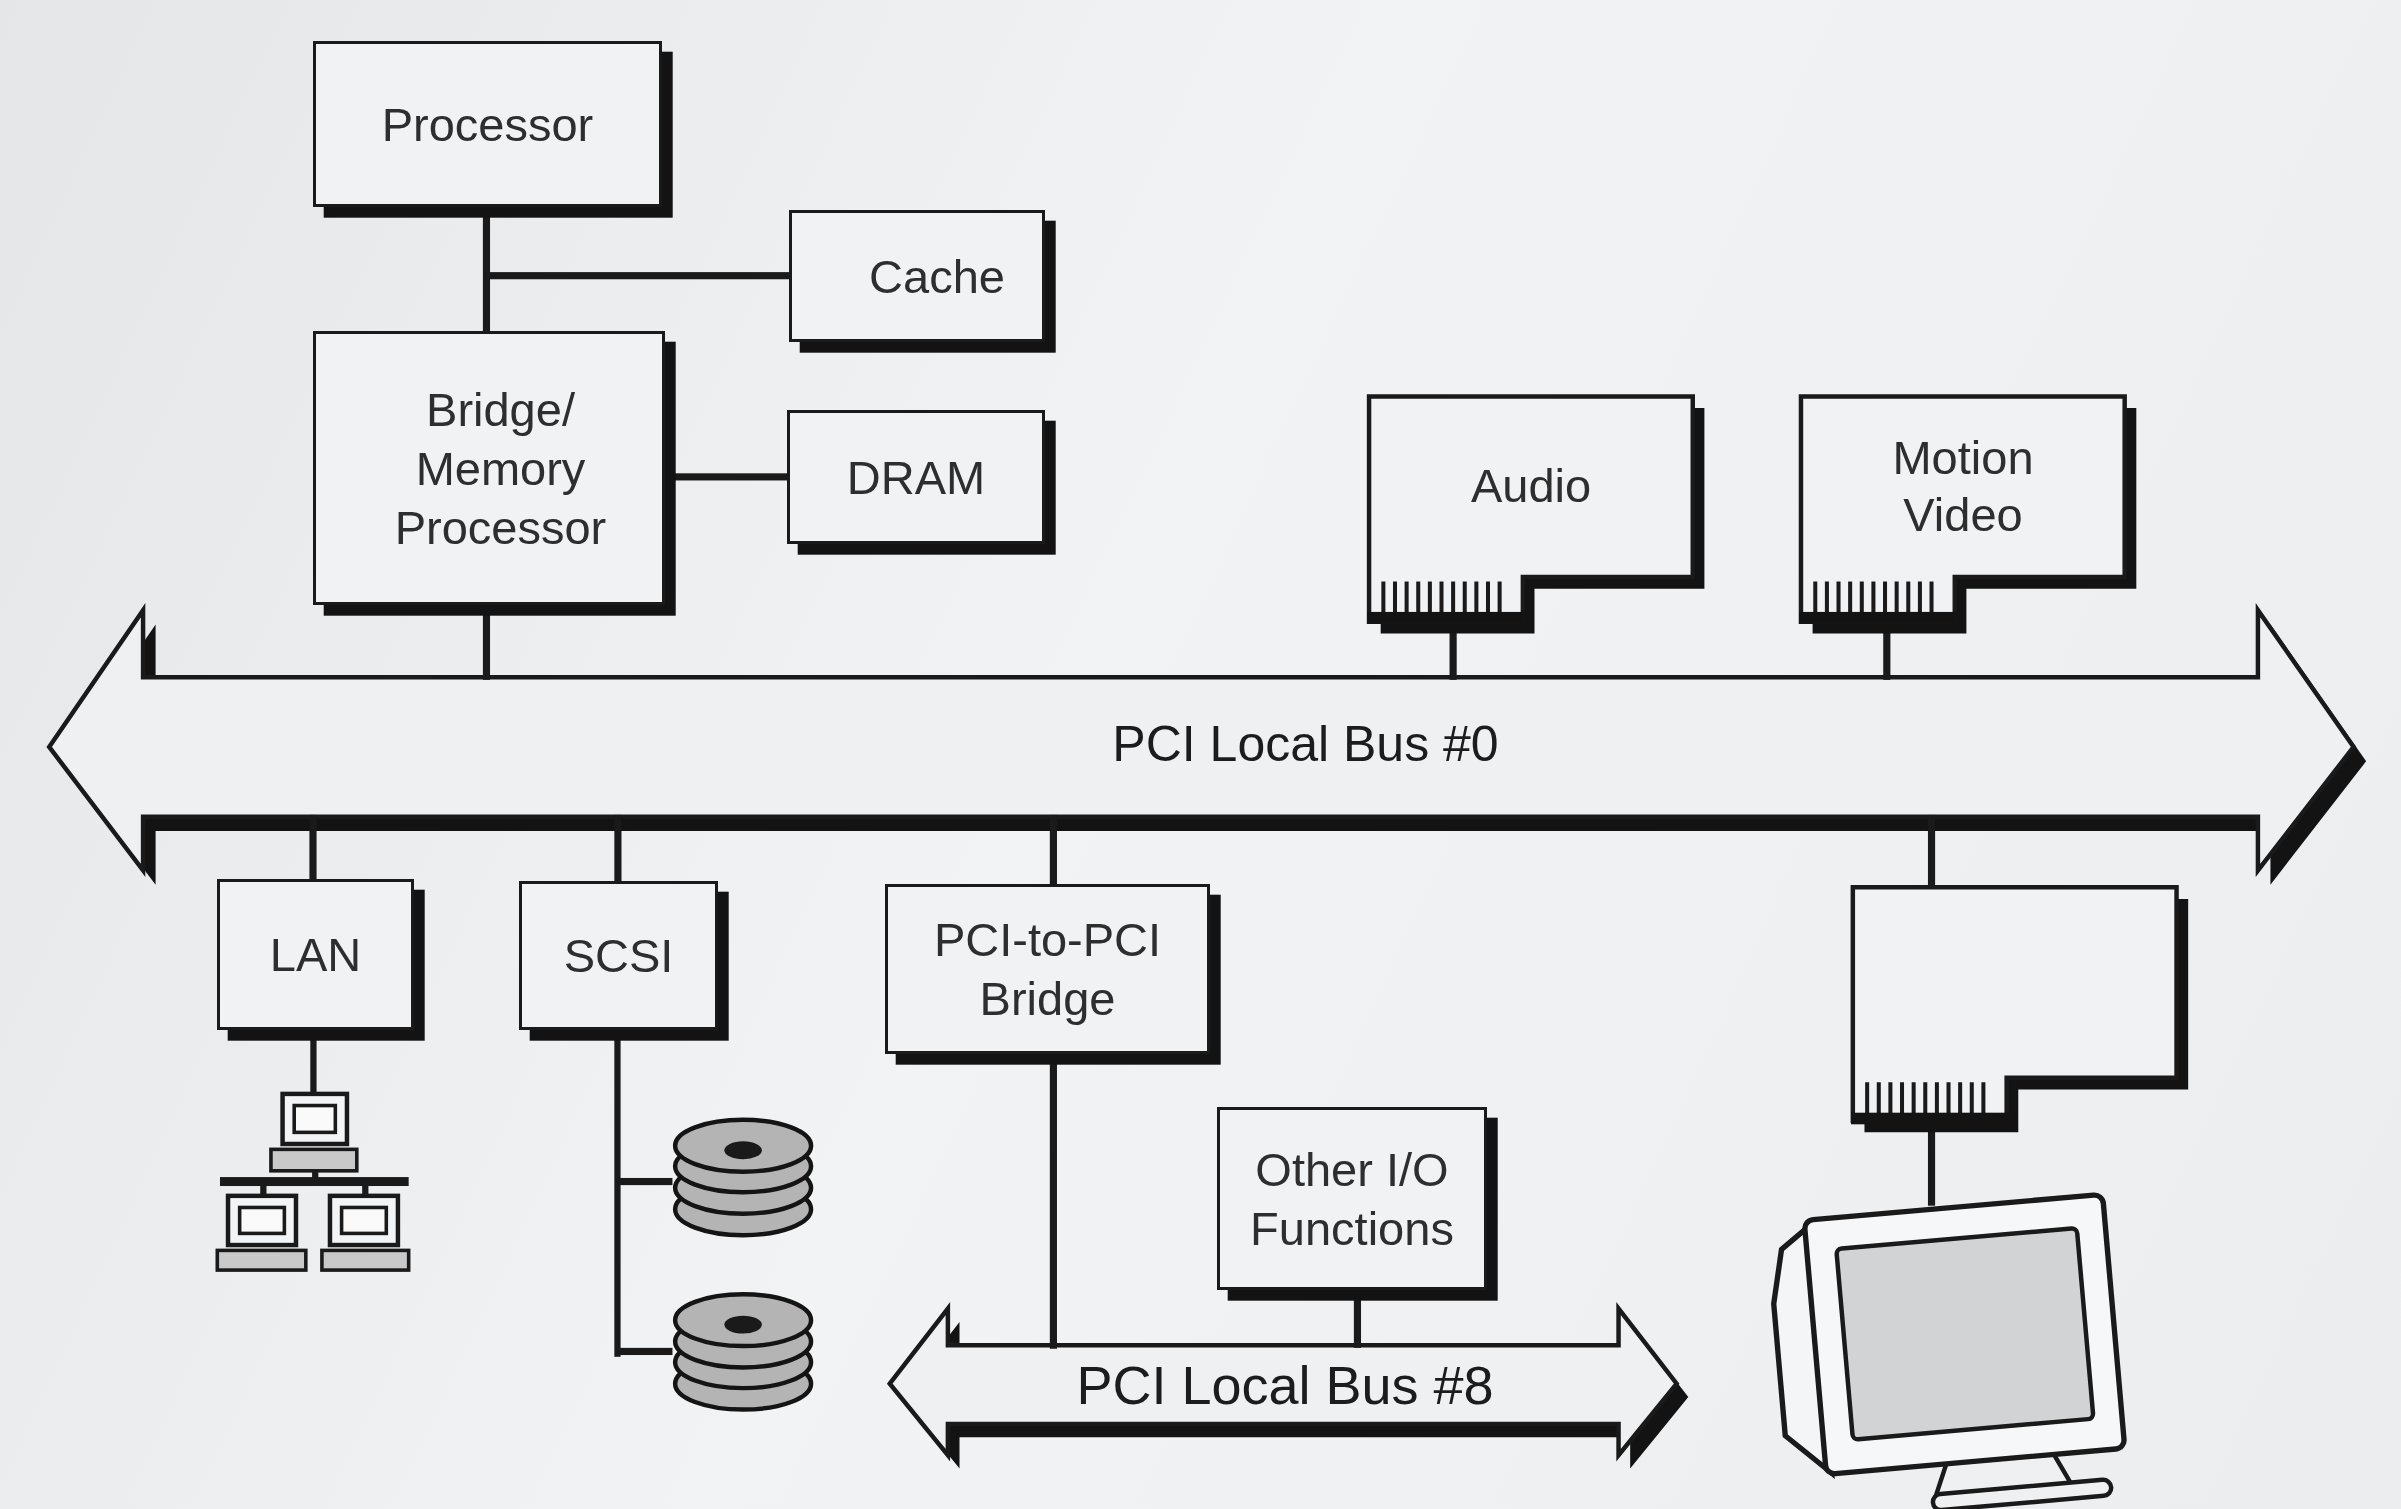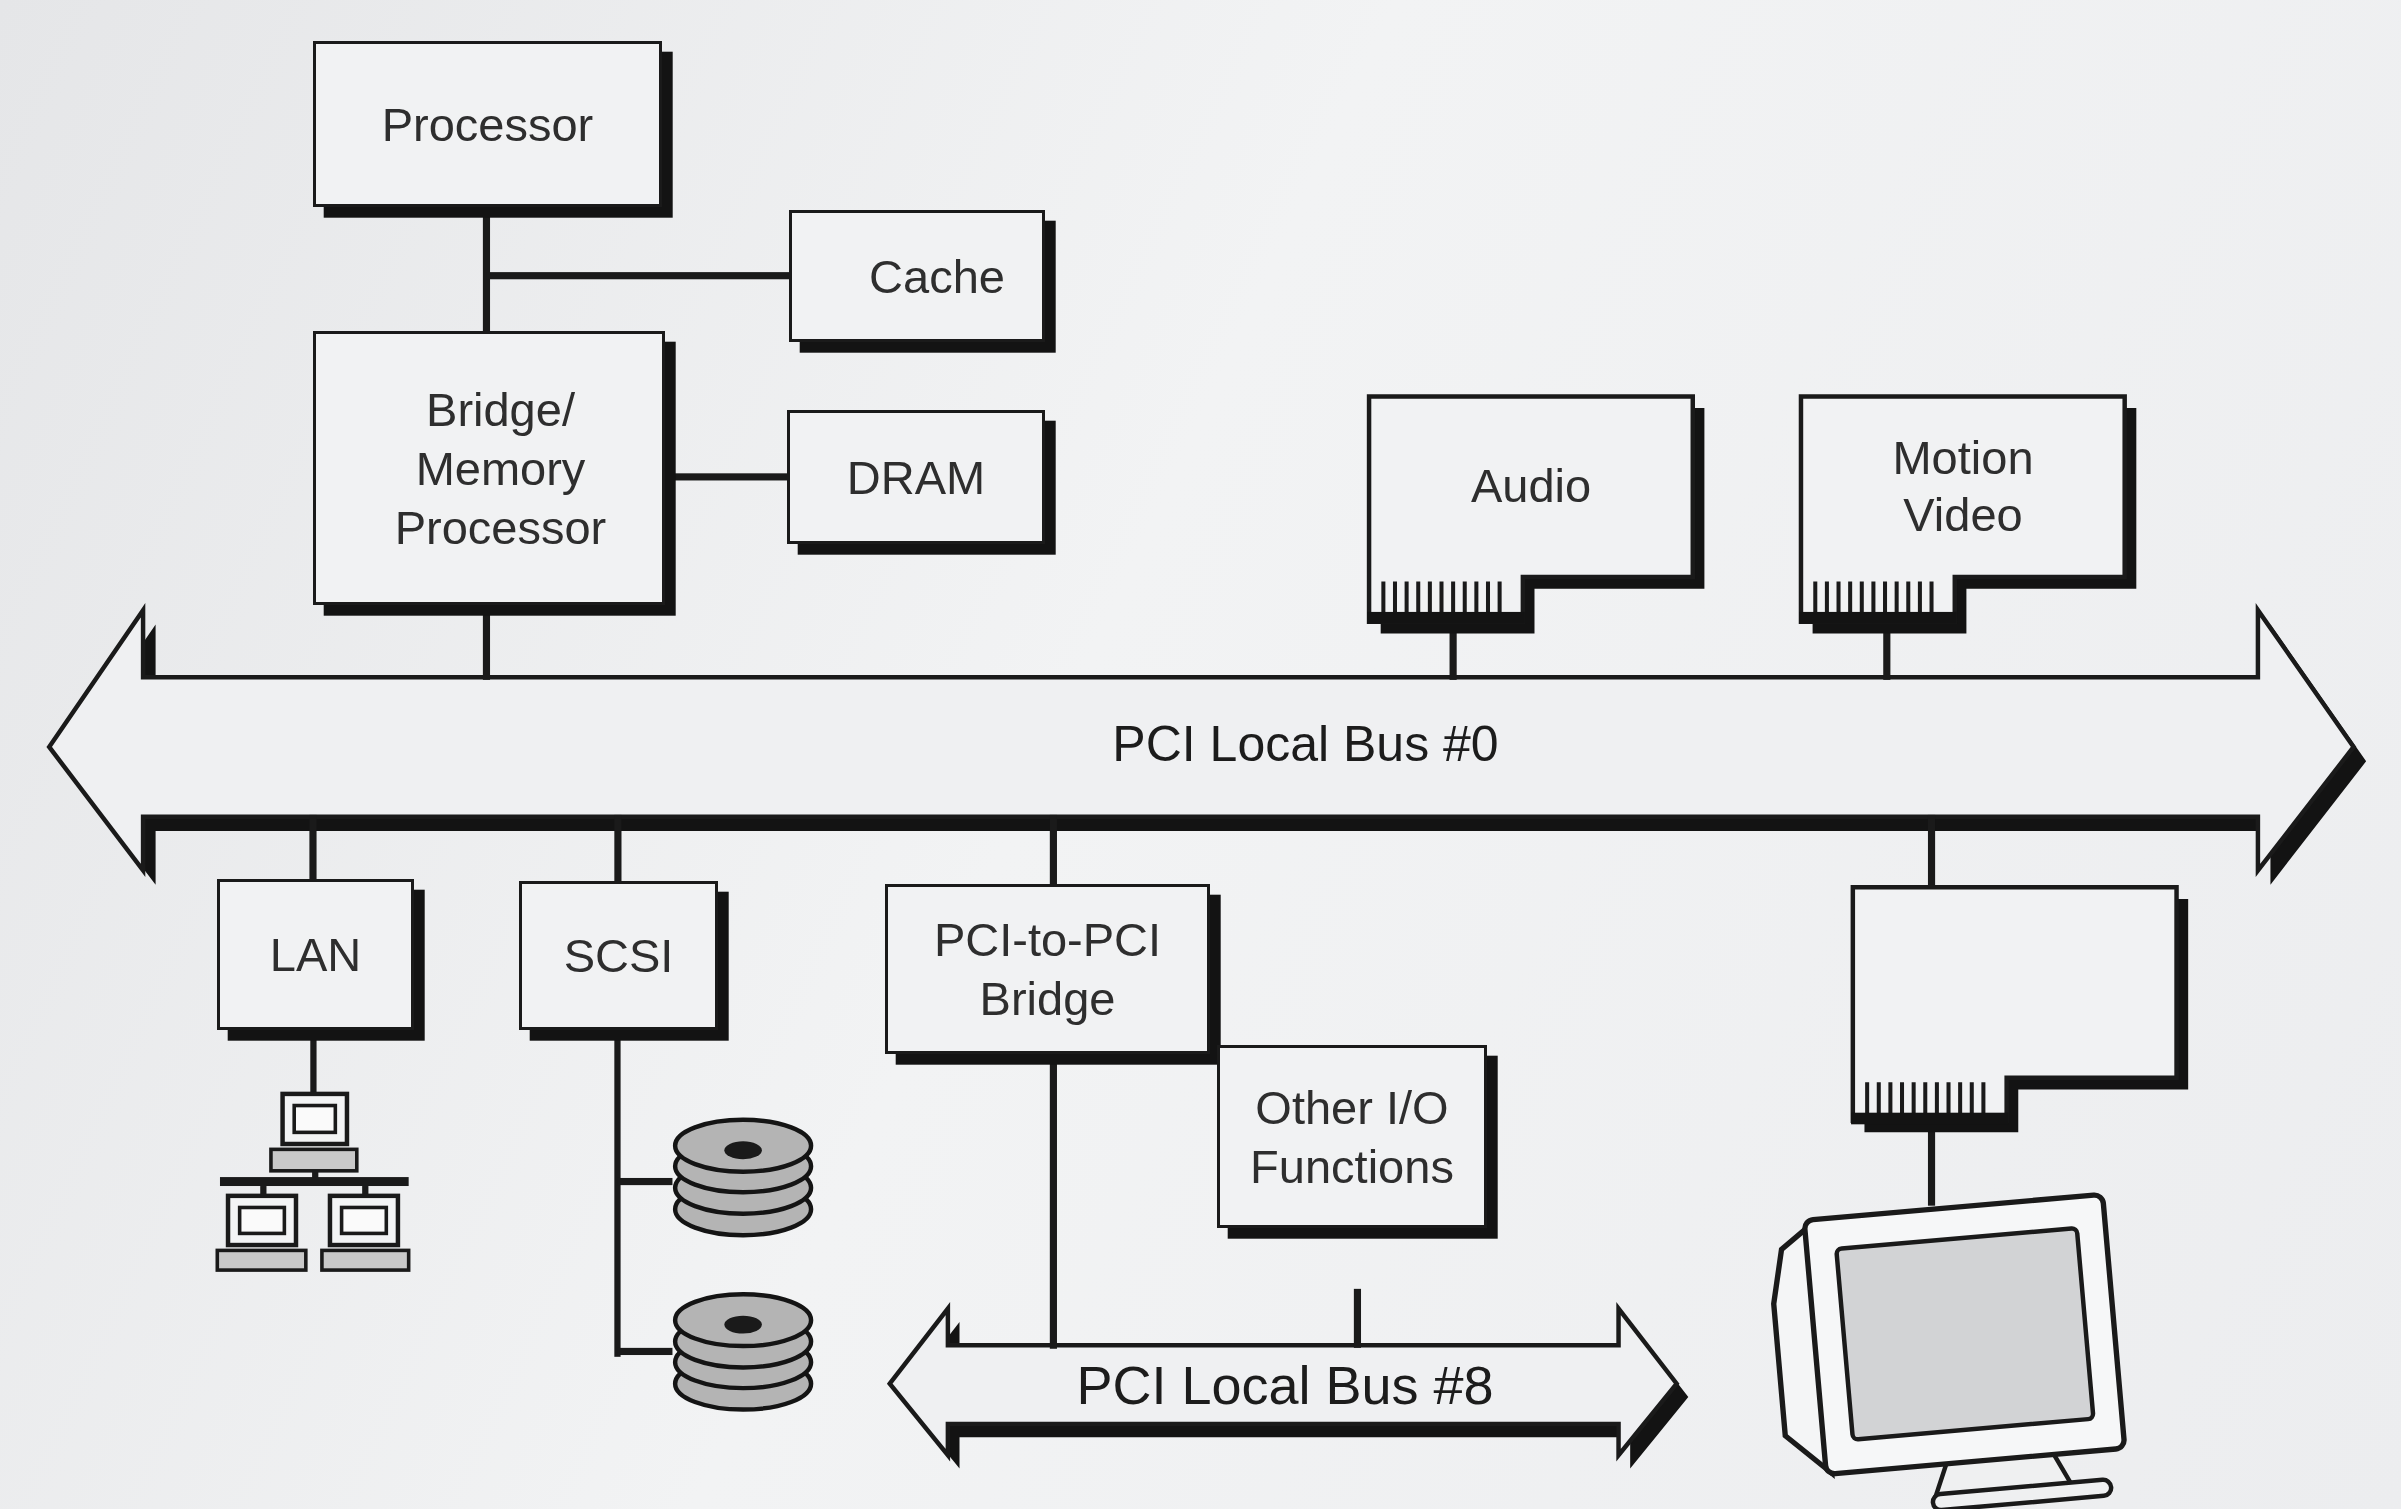--- a/index.html
+++ b/index.html
@@ -141,21 +141,21 @@
 
   <div class="box" style="left:519px;top:881px;width:199px;height:149px;">
     <span>SCSI</span>
   </div>
 
   <div class="box" style="left:885px;top:884px;width:325px;height:170px;">
     <span>PCI-to-PCI</span>
     <span>Bridge</span>
   </div>
 
-  <div class="box" style="left:1217px;top:1045px;width:270px;height:183px;">
+  <div class="box" style="left:1217px;top:1107px;width:270px;height:183px;">
     <span>Other I/O</span>
     <span>Functions</span>
   </div>
 
   <div class="lbl card-lbl" style="left:1369px;top:396px;width:324px;height:179px;">
     <span>Audio</span>
   </div>
   <div class="lbl card-lbl" style="left:1801px;top:396px;width:324px;height:179px;">
     <span>Motion</span>
     <span>Video</span>

